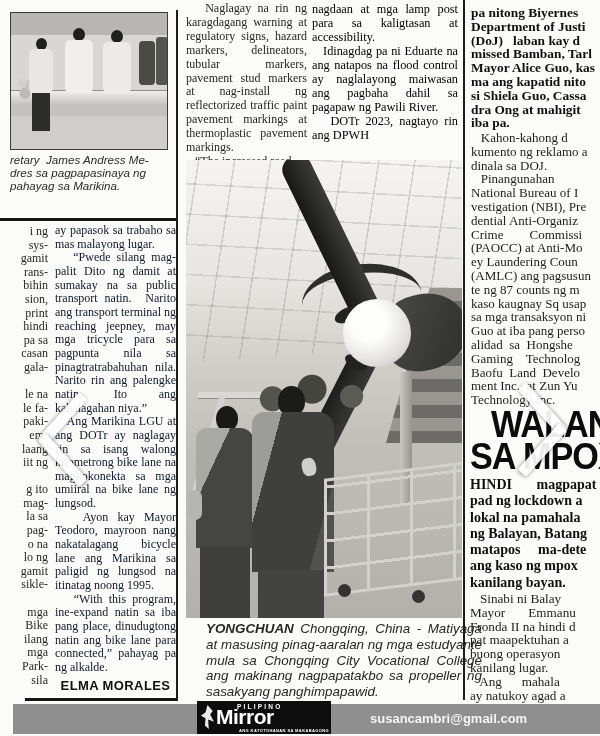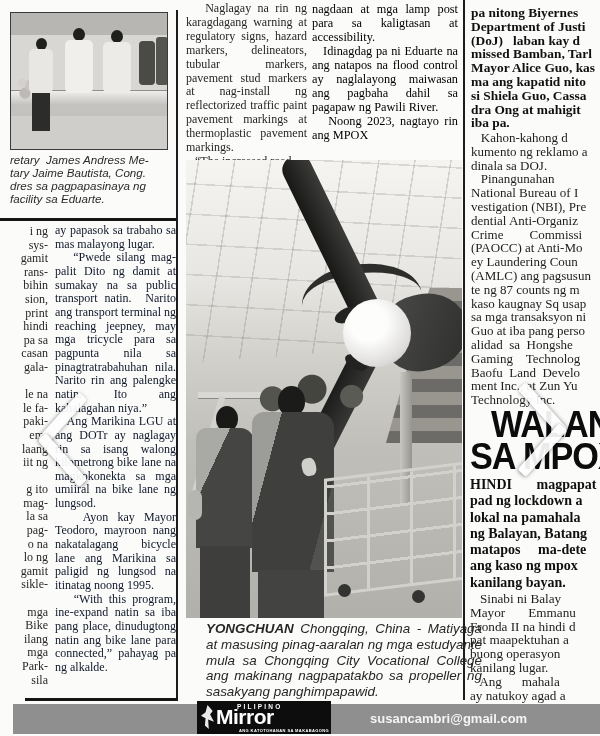--- a/index.html
+++ b/index.html
@@ -134,23 +134,22 @@
     <div class="ph-head p2h"></div>
     <div class="p2b"></div>
     <div class="ph-head p3h"></div>
     <div class="p3b"></div>
     <div class="p4"></div>
     <div class="p5"></div>
   </div>
 
   <div class="abs tl-caption">
       <div class="capline">retary  James Andress Me-</div>
-      <div class="capline">tary Jaime Bautista, Cong.</div>
       <div class="capline">dres sa pagpapasinaya ng</div>
-      <div class="capline">facility sa Eduarte.</div>
+      <div class="capline">pahayag sa Marikina.</div>
     </div>
 
   <div class="abs rule-left"></div>
   <div class="abs vrule v1"></div>
   <div class="abs vrule v2"></div>
   <div class="abs rule-bottom"></div>
 
   <div class="abs colA">
       <div class="cutline">i ng</div>
       <div class="cutline">sys-</div>
@@ -188,29 +187,30 @@
       <div class="cutline">sila</div>
     </div>
 
   <div class="abs colB">
       <div class="para">ay papasok sa trabaho sa mas malayong lugar.</div>
       <div class="para">   “Pwede silang mag-palit Dito ng damit at sumakay na sa public transport natin.  Narito ang transport terminal ng reaching jeepney, may mga tricycle para sa pagpunta nila sa pinagtratrabahuhan nila. Narito rin ang palengke natin. Ito ang kahalagahan niya.”</div>
       <div class="para">   Ang Marikina LGU at ang DOTr ay naglagay rin sa isang walong kilometrong bike lane na magkokonekta sa mga umiiral na bike lane ng lungsod.</div>
       <div class="para">   Ayon kay Mayor Teodoro, mayroon nang nakatalagang bicycle lane ang Marikina sa paligid ng lungsod na itinatag noong 1995.</div>
       <div class="para">   “With this program, ine-expand natin sa iba pang place, dinudugtong natin ang bike lane para connected,” pahayag pa ng alkalde.</div>
     </div>
+  <div class="abs bylineB">ELMA MORALES</div>
 
   <div class="abs colC">
       <div class="para">   Naglagay na rin ng karagdagang warning at regulatory signs, hazard markers, delineators, tubular markers, pavement stud markers at nag-install ng reflectorized traffic paint pavement markings at thermoplastic pavement markings.</div>
       <div class="para">   “The increased road</div>
     </div>
   <div class="abs colD">
       <div class="para">nagdaan at mga lamp post para sa kaligtasan at accessibility.</div>
       <div class="para">   Idinagdag pa ni Eduarte na ang natapos na flood control ay naglalayong maiwasan ang pagbaha dahil sa pagapaw ng Pawili River.</div>
-      <div class="para">   Noong 2023, nagtayo rin ang MPOX</div>
+      <div class="para">   DOTr 2023, nagtayo rin ang DPWH</div>
     </div>
 
   <div class="abs colEb">
       <div class="eline">pa nitong Biyernes</div>
       <div class="eline">Department of Justi</div>
       <div class="eline">(DoJ)   laban kay d</div>
       <div class="eline">missed Bamban, Tarl</div>
       <div class="eline">Mayor Alice Guo, kas</div>
       <div class="eline">ma ang kapatid nito</div>
       <div class="eline">si Shiela Guo, Cassa</div>

